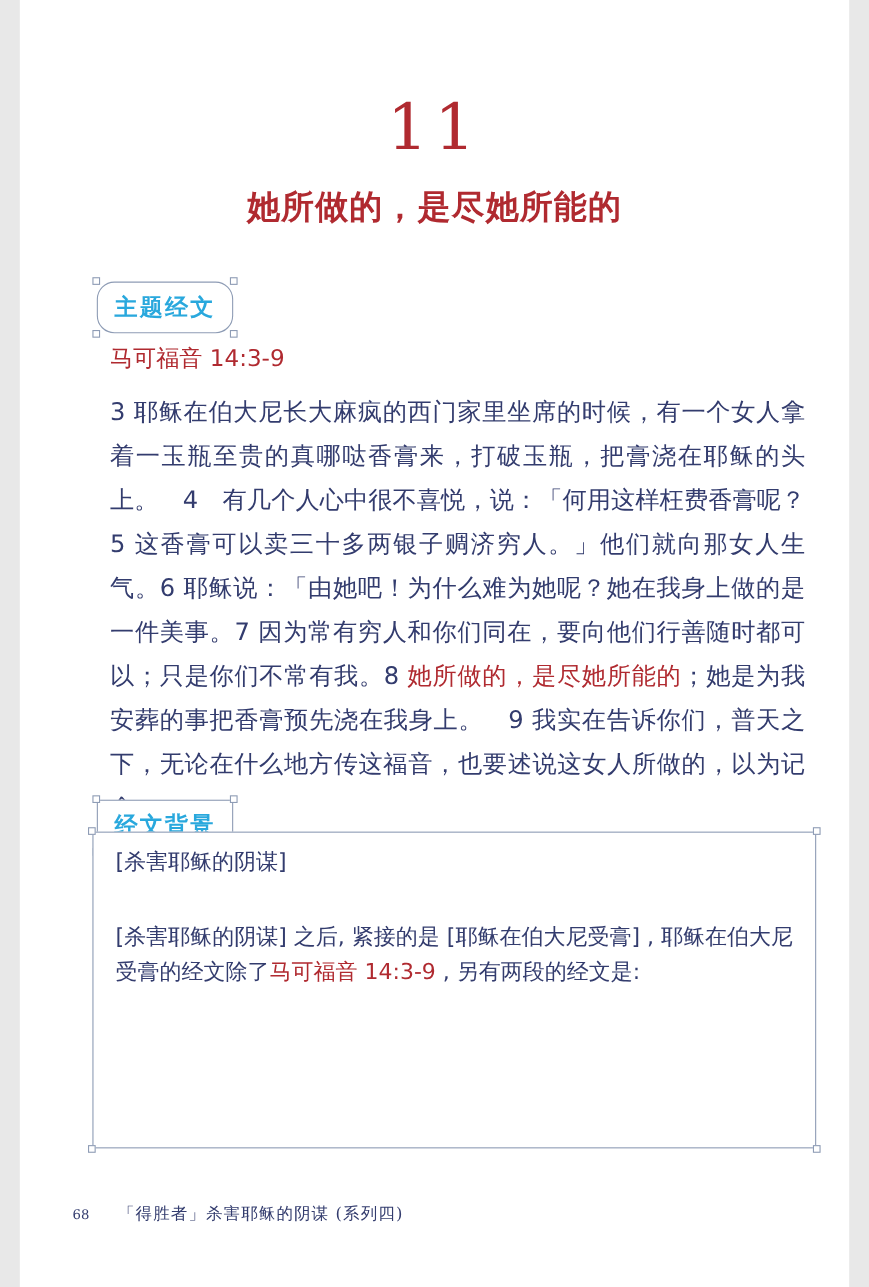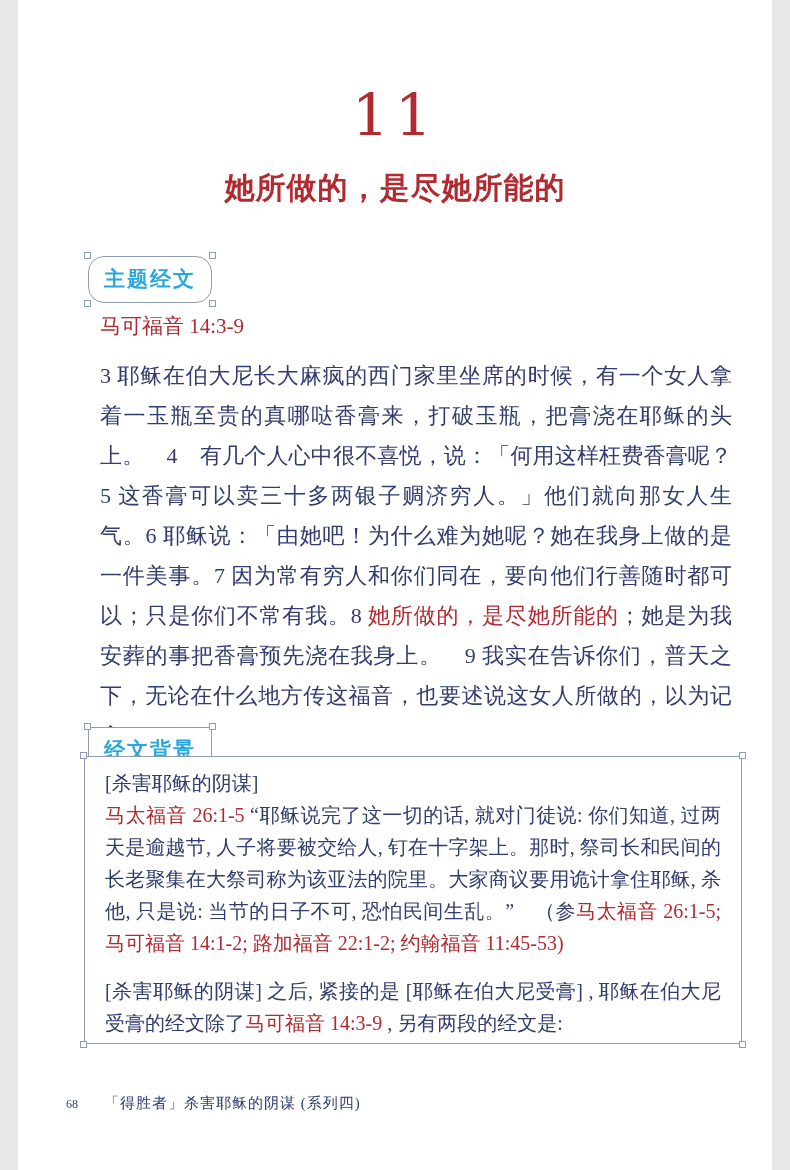--- a/index.html
+++ b/index.html
@@ -1,16 +1,16 @@
 <!DOCTYPE html>
 <html style="--accent_red: #b02a30; --body_navy: #333c6e; --label_teal: #29a8dd; --frame_gray: #8e9cb5; --page_bg: #ffffff;"><head>
 <meta charset="utf-8">
 <style>
   html, body { margin: 0; padding: 0; background: #e8e8e8; }
-  * { box-sizing: border-box; font-family: Liberation Serif, serif; }
+  * { box-sizing: border-box; }
 
   .page {
     position: relative;
     width: 754px;
     height: 1170px;
     margin: 0 auto;
     background: var(--page_bg, #ffffff);
     font-family: "DejaVu Sans", sans-serif;
     overflow: hidden;
   }
@@ -85,21 +85,21 @@
     min-height: 288px;
     border: 1px solid var(--frame_gray, #8e9cb5);
     background: #fff;
     padding: 10px 20px 3px;
     font-size: 20px;
     line-height: 32px;
     color: var(--body_navy, #333c6e);
   }
   .bg-box .box-heading { margin: 0; font-weight: normal; font-size: 20px; }
   .bg-box p { margin: 0; text-align: justify; }
-  .bg-box .para2 { margin-top: 16px; }
+  .bg-box .para2 { margin-top: 36px; }
 
   .seg-red  { color: var(--accent_red, #b02a30); }
   .seg-navy { color: var(--body_navy, #333c6e); }
 
   .footer {
     position: absolute;
     left: 48px; top: 1094px;
     font-family: "DejaVu Serif", serif;
     color: var(--body_navy, #333c6e);
     font-size: 15px;
@@ -141,21 +141,20 @@
   </div>
 
   <div class="bg-box">
     <span class="corner tl"></span>
     <span class="corner tr"></span>
     <span class="corner bl"></span>
     <span class="corner br"></span>
 
     <p class="box-heading">[杀害耶稣的阴谋]</p>
 
-    <p class="para1"><span class="seg-red">马太福音  26:1-5 </span><span class="seg-navy">“耶稣说完了这一切的话, 就对门徒说: 你们知道, 过两天是逾越节, 人子将要被交给人, 钉在十字架上。那时, 祭司长和民间的长老聚集在大祭司称为该亚法的院里。大家商议要用诡计拿住耶稣, 杀他, 只是说: 当节的日子不可, 恐怕民间生乱。”　（参</span><span class="seg-red">马太福音 26:1-5; 马可福音 14:1-2; 路加福音 22:1-2; 约翰福音 11:45-53)</span></p>
 
     <p class="para2"><span class="seg-navy">[杀害耶稣的阴谋] 之后, 紧接的是 [耶稣在伯大尼受膏] , 耶稣在伯大尼受膏的经文除了</span><span class="seg-red">马可福音 14:3-9</span><span class="seg-navy"> , 另有两段的经文是:</span></p>
   </div>
 
   <div class="footer">
     <span class="pagenum">68</span><span>「得胜者」杀害耶稣的阴谋 (系列四)</span>
   </div>
 
 </div>
 

